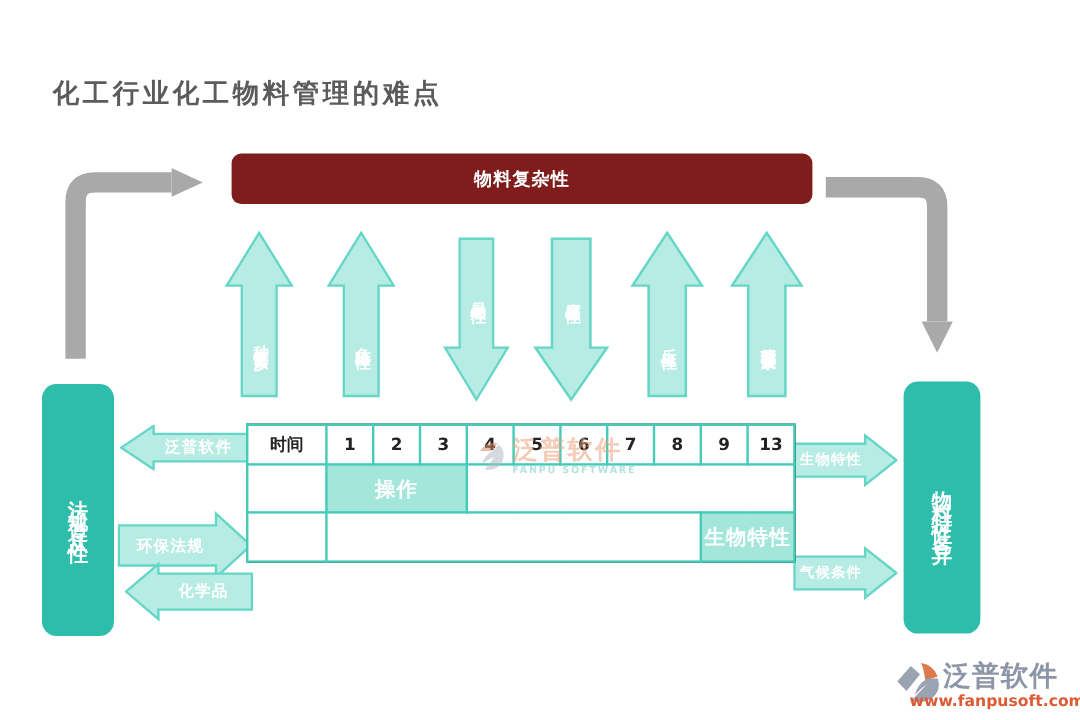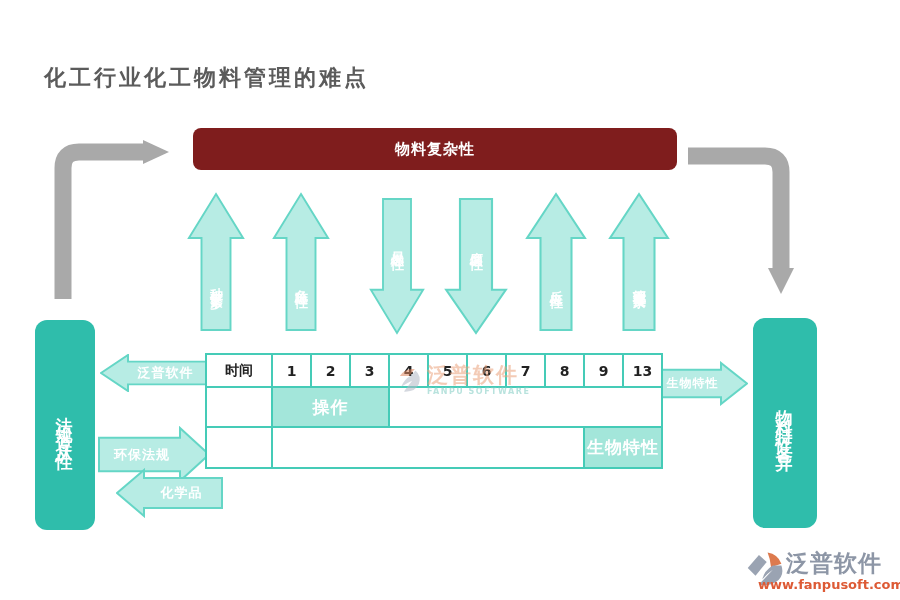--- a/index.html
+++ b/index.html
@@ -136,34 +136,40 @@
     <div class="hlabel">泛普软件</div>
   </div>
 
   <div class="harrow tip-right" style="left:98px; top:426px; width:112px; height:57px;">
     <svg viewBox="0 0 112 58" preserveAspectRatio="none">
       <polygon points="111,29 82,2 82,12 1,12 1,46 82,46 82,56" fill="#b7ece4" stroke="#65d6c6" stroke-width="2"></polygon>
     </svg>
     <div class="hlabel">环保法规</div>
   </div>
 
-  <div class="harrow tip-left" style="left:116px; top:468px; width:107px; height:50px;">
+  <div class="harrow tip-left" style="left:104px; top:468px; width:107px; height:50px;">
     <svg viewBox="0 0 107 50" preserveAspectRatio="none">
       <polygon points="1,25 28,2 28,10 106,10 106,40 28,40 28,48" fill="#b7ece4" stroke="#65d6c6" stroke-width="2"></polygon>
     </svg>
     <div class="hlabel">化学品</div>
   </div>
 
   <div class="harrow tip-right" style="left:661px; top:361px; width:87px; height:45px;">
     <svg viewBox="0 0 87 46" preserveAspectRatio="none">
       <polygon points="86,23 60,2 60,9 1,9 1,37 60,37 60,44" fill="#b7ece4" stroke="#65d6c6" stroke-width="2"></polygon>
     </svg>
     <div class="hlabel" style="font-size:12px;">生物特性</div>
   </div>
 
+  <div class="harrow tip-right" style="left:661px; top:455px; width:87px; height:45px;">
+    <svg viewBox="0 0 87 46" preserveAspectRatio="none">
+      <polygon points="86,23 60,2 60,9 1,9 1,37 60,37 60,44" fill="#b7ece4" stroke="#65d6c6" stroke-width="2"></polygon>
+    </svg>
+    <div class="hlabel" style="font-size:12px;">气候条件</div>
+  </div>
 
   <table class="gantt">
     <tbody>
         <tr class="hd">
       <td class="c-time">时间</td>
       <td class="c-n">1</td>
       <td class="c-n">2</td>
       <td class="c-n">3</td>
       <td class="c-n">4</td>
       <td class="c-n">5</td>

